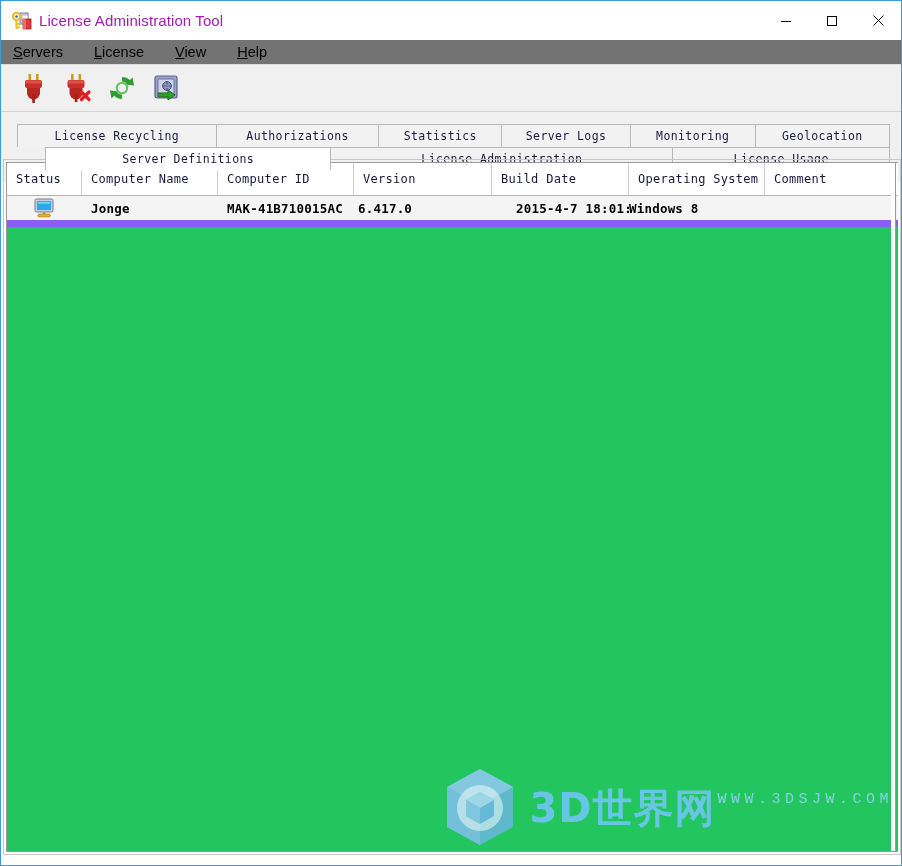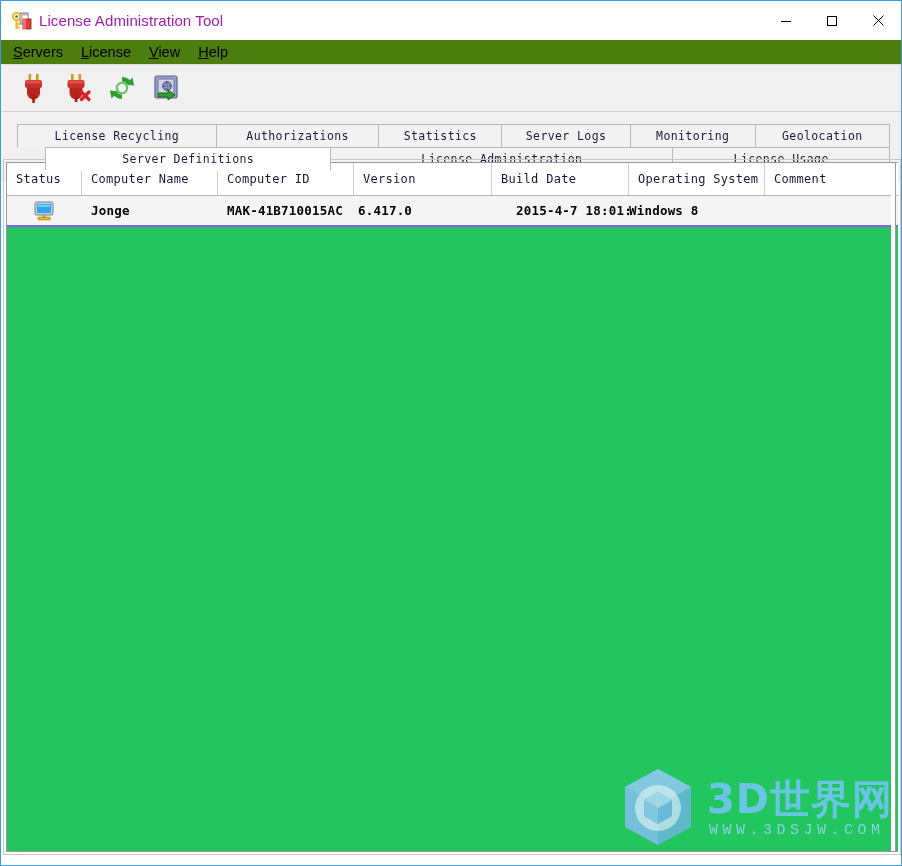--- a/index.html
+++ b/index.html
@@ -44,25 +44,25 @@
   }
   .win-btn {
     width: 46px; height: 39px;
     display: flex; align-items: center; justify-content: center;
     cursor: default;
   }
 
   
   .menubar {
     height: 24px;
-    background: #4d7c0f;
+    background: #737373;
     display: flex;
     align-items: center;
     padding-left: 7px;
-    gap: 4px;
+    gap: 17px;
   }
   .menu-item {
     font-size: 14.5px;
     color: #000000;
     padding: 1px 9px 2px 5px;
     cursor: default;
     font-family: "Liberation Sans", sans-serif;
   }
   .menu-item u { text-decoration: underline; }
 
@@ -158,21 +158,21 @@
     height: 100%;
     cursor: default;
     white-space: nowrap;
     overflow: hidden;
   }
   .gridbody { background: #ffffff; }
   .gridrow {
     display: flex;
     height: 31px;
     background: #f4f4f4;
-    border-bottom: 2px solid #8b5cf6;
+    border-bottom: 7px solid #8b5cf6;
     align-items: center;
   }
   .gridrow .dcell {
     display: flex; align-items: center;
     padding-left: 9px;
     font-family: "DejaVu Sans Mono", monospace;
     font-size: 12.5px;
     font-weight: bold;
     color: #000000;
     letter-spacing: 0.2px;
@@ -205,21 +205,20 @@
     position: absolute;
     right: 8px; bottom: 14px;
     display: flex;
     align-items: center;
     gap: 6px;
     opacity: 0.92;
     pointer-events: none;
   }
   .wm-text {
     display: flex;
-    flex-direction: column;
     line-height: 1;
   }
   .wm-main {
     font-size: 40px;
     font-weight: bold;
     color: #6ec6ef;
     font-family: "DejaVu Sans", sans-serif;
     letter-spacing: 1px;
   }
   .wm-sub {

